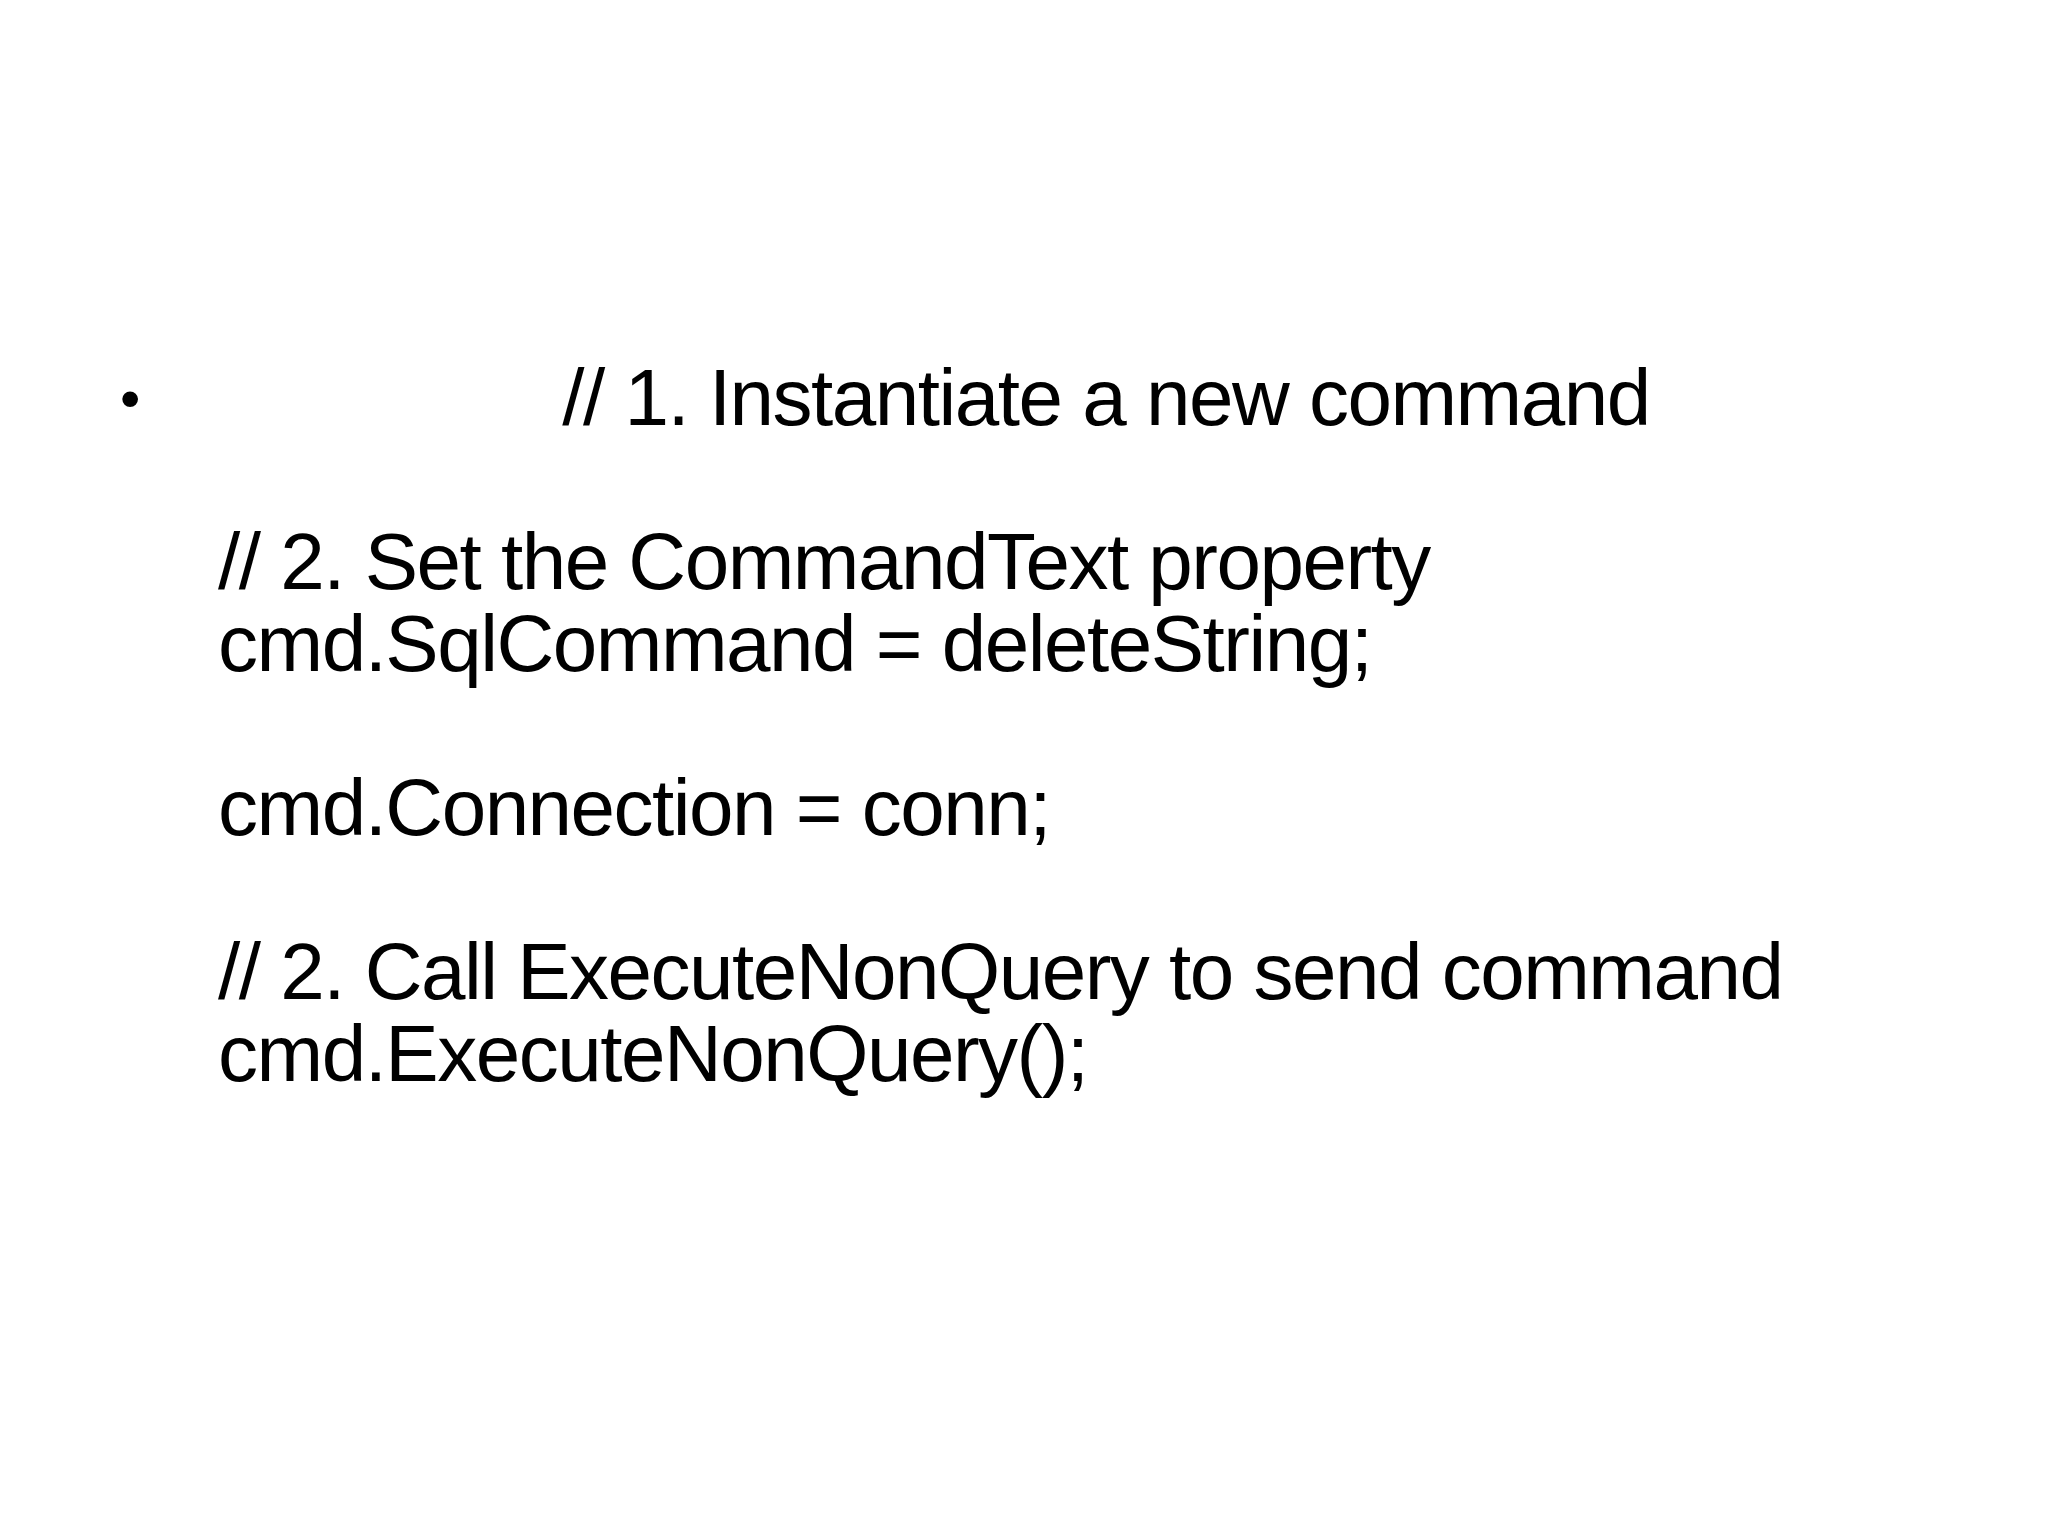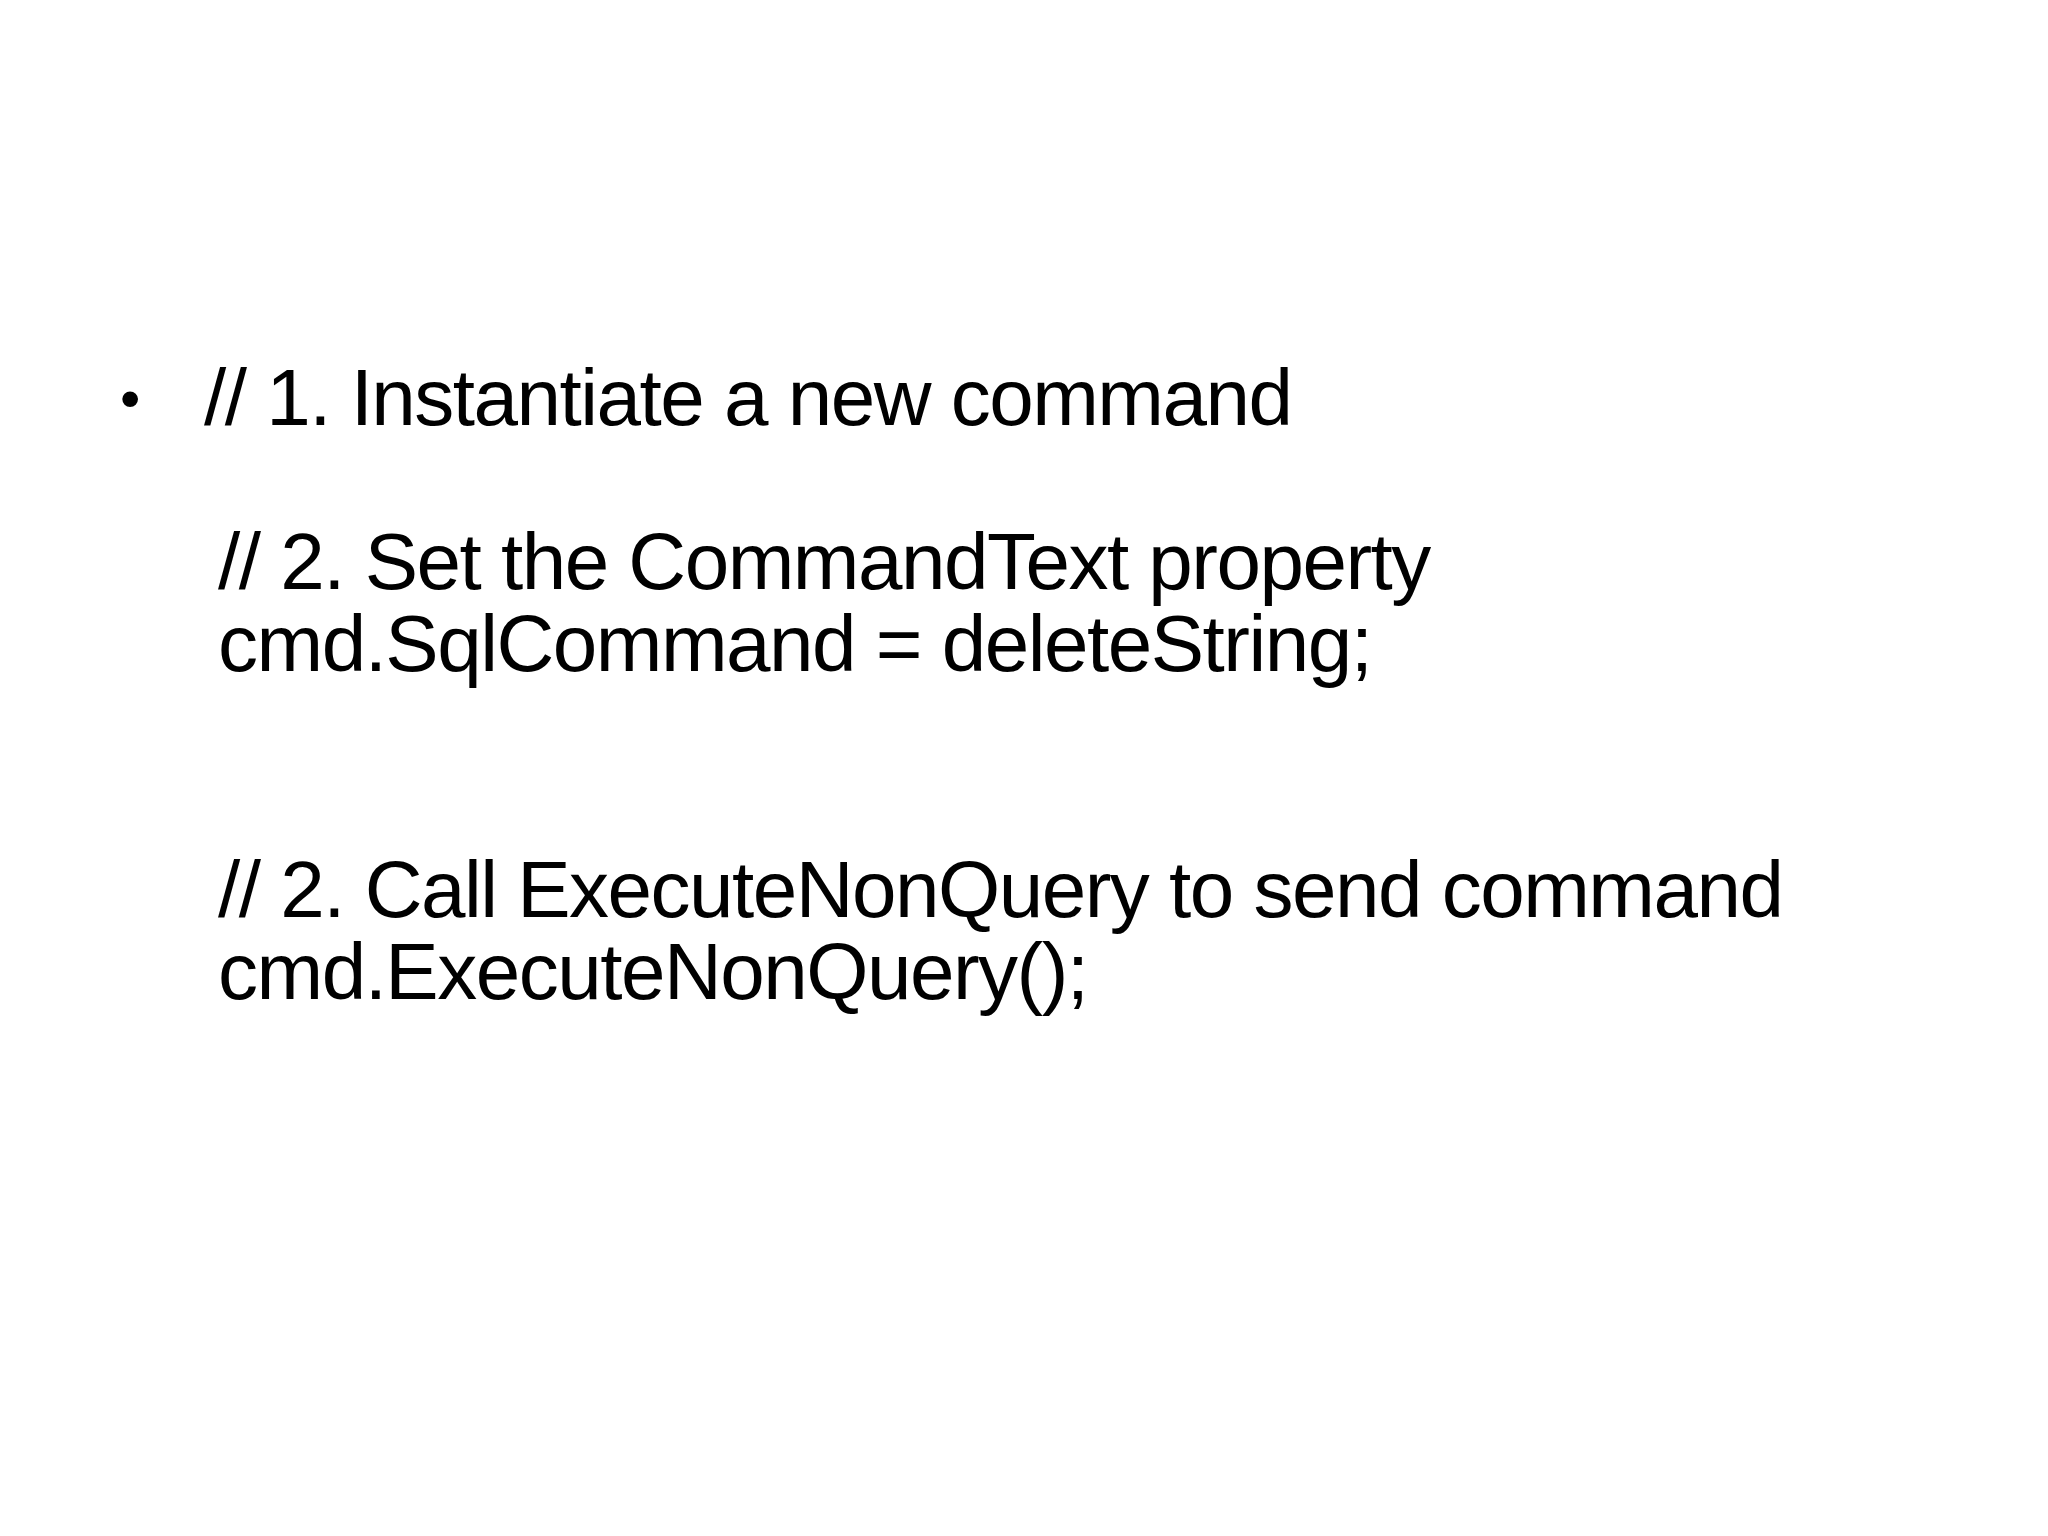--- a/index.html
+++ b/index.html
@@ -32,20 +32,21 @@
   }
   .line {
     font-size: 80px;
     line-height: 82px;
     letter-spacing: -1.5px;
     white-space: nowrap;
     color: #000000;
   }
   .line.first {
     margin-left: -14px;
+    text-align: center;
   }
   .line.blank {
     height: 82px;
   }
 </style>
 </head>
 <body>
 
 <div class="slide">
 
@@ -55,20 +56,21 @@
 
     <div class="line first">// 1. Instantiate a new command</div>
 
     <div class="line blank"></div>
 
     <div class="line">// 2. Set the CommandText property</div>
     <div class="line">cmd.SqlCommand = deleteString;</div>
 
     <div class="line blank"></div>
 
+    <div class="line">cmd.Connection = conn;</div>
 
     <div class="line blank"></div>
 
     <div class="line">// 2. Call ExecuteNonQuery to send command</div>
     <div class="line">cmd.ExecuteNonQuery();</div>
 
   </div>
 </div>
 
 </body></html>

